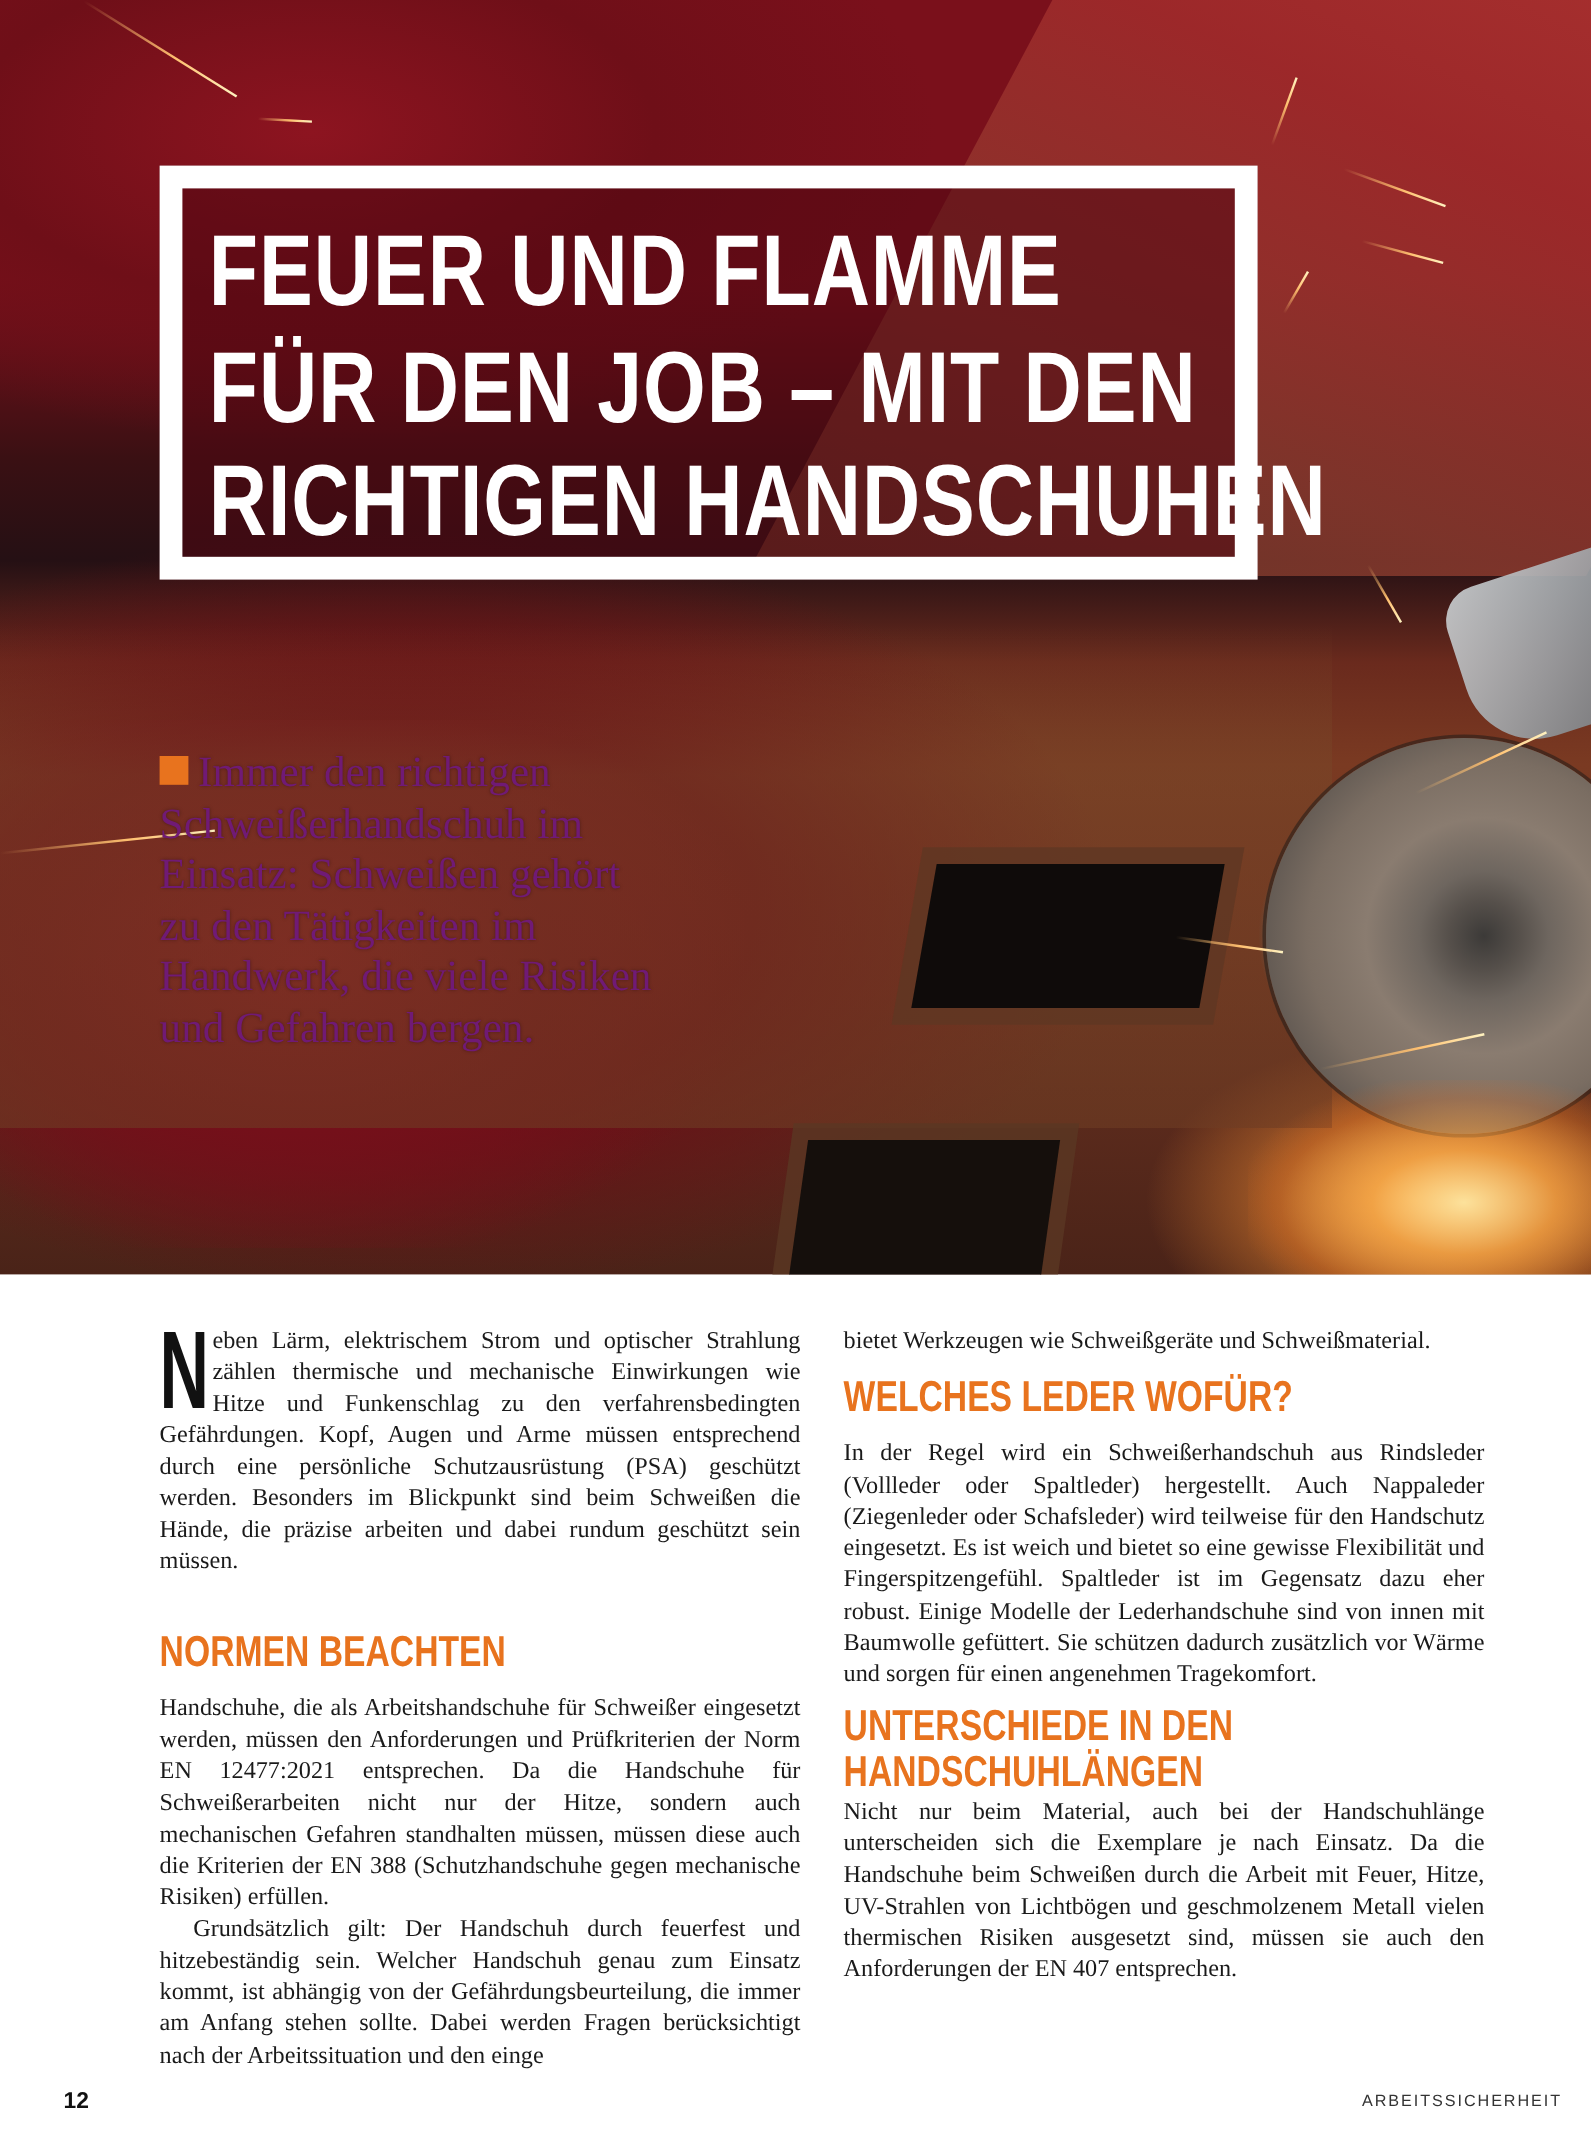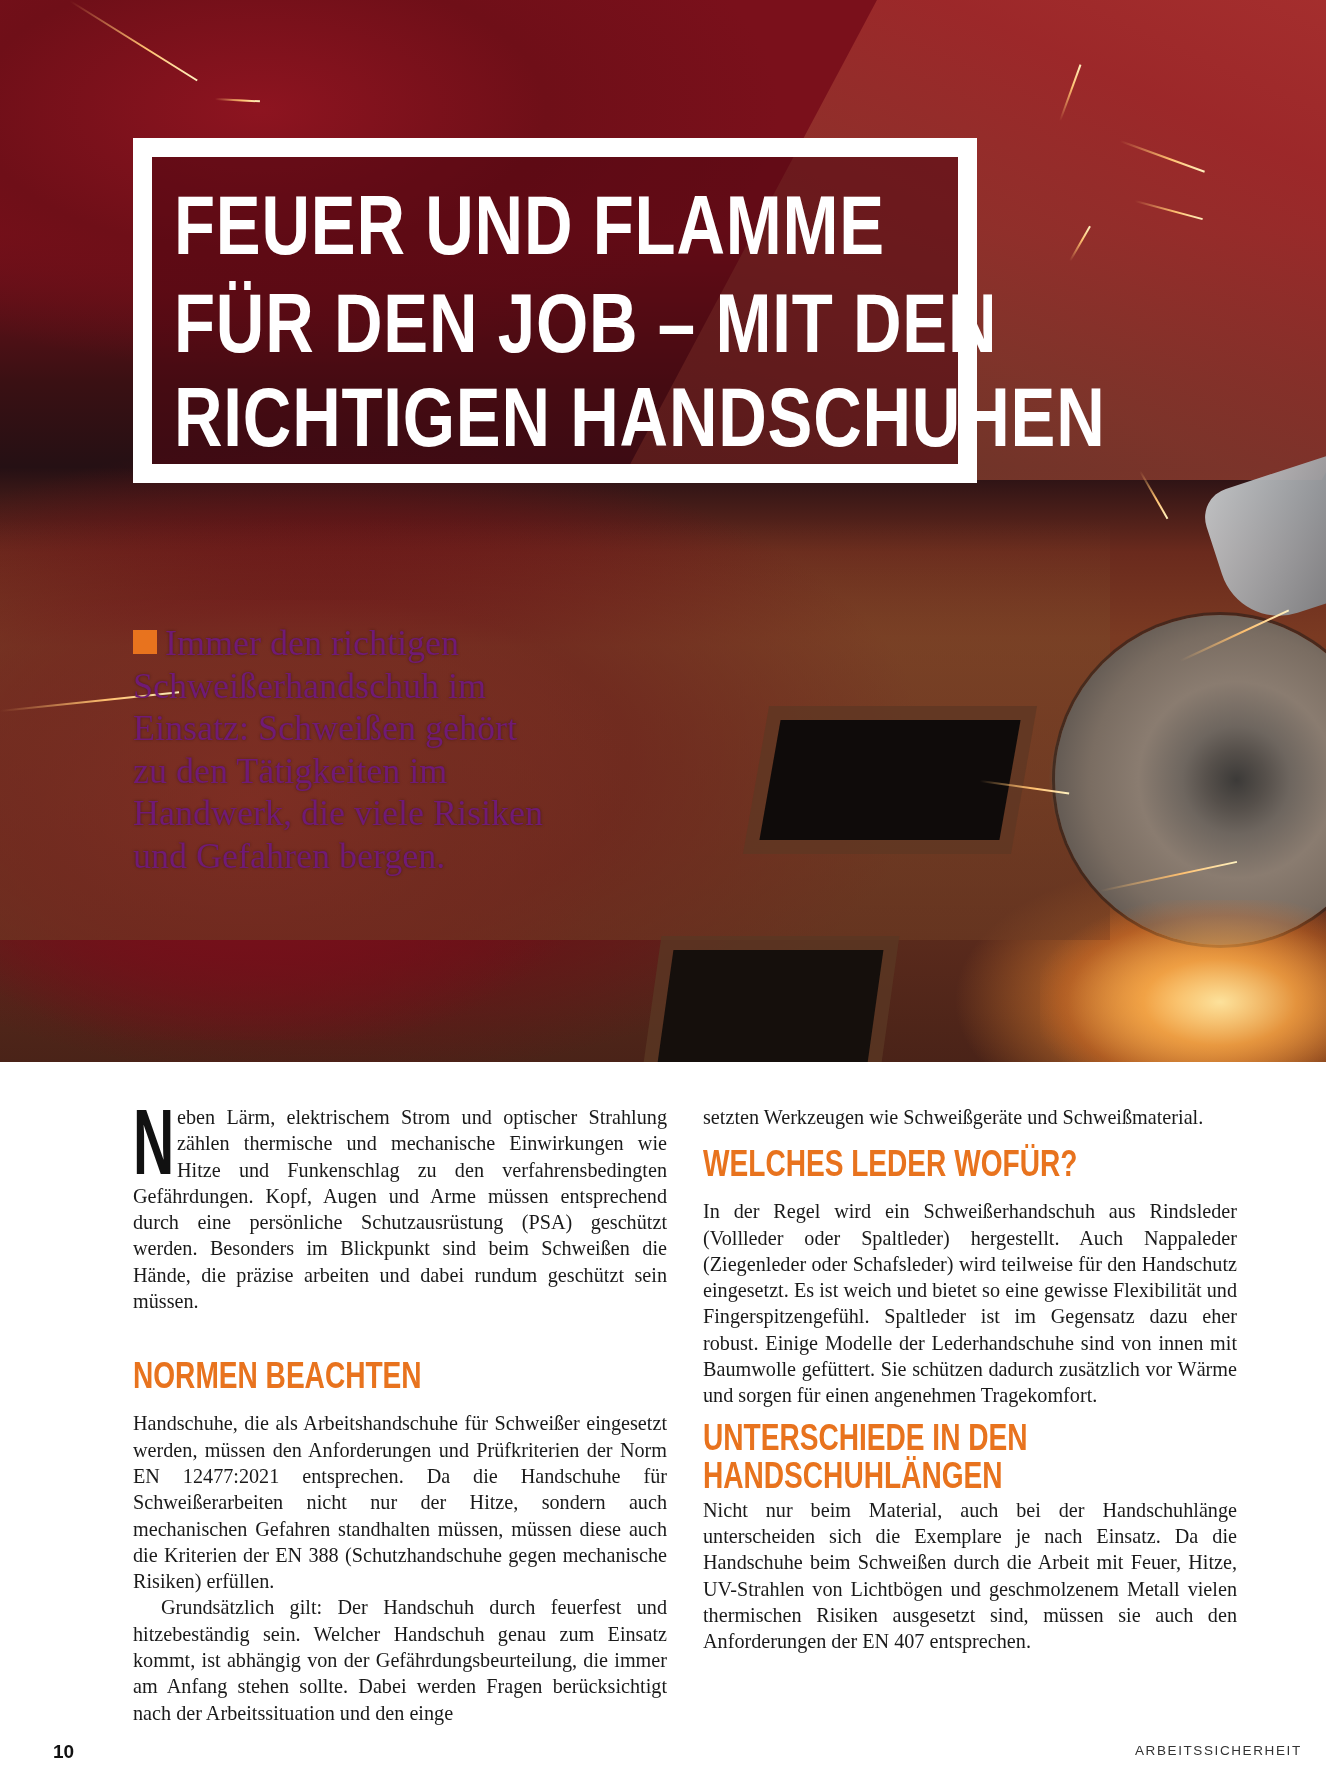--- a/index.html
+++ b/index.html
@@ -53,21 +53,21 @@
     border-radius: 30px 0 0 60px; transform: rotate(-18deg); opacity: 0.9;
   }
   .hero .spark { position: absolute; height: 2px; background: linear-gradient(90deg, rgba(255,200,120,0) 0%, #ffc070 60%, #fff2c0 100%); transform-origin: left center; }
   .hero .sparkbloom {
     position: absolute; left: 1040px; top: 900px; width: 300px; height: 170px;
     background: radial-gradient(ellipse at 60% 60%, rgba(255,230,160,0.95) 0%, rgba(255,170,70,0.7) 30%, rgba(230,110,30,0.25) 60%, rgba(0,0,0,0) 75%);
   }
 
   
   .title-box {
-    position: absolute; left: 133px; top: 138px; width: 844px; height: 345px;
+    position: absolute; left: 133px; top: 138px; width: 915px; height: 345px;
     box-sizing: border-box; border: 19px solid #ffffff;
     background: rgba(80, 8, 18, 0.55);
   }
   .title-line {
     position: absolute; left: 22px;
     font-family: "Liberation Sans", sans-serif; font-weight: 700;
     font-size: 84px; line-height: 84px; color: #ffffff; white-space: nowrap;
     transform-origin: left top; transform: scaleX(0.8);
     letter-spacing: 1px;
   }
@@ -150,26 +150,26 @@
 
 <div class="col col-left">
   <p><span class="dropcap">N</span><span>eben Lärm, elektrischem Strom und optischer Strah­lung zählen thermische und mechanische Einwir­kungen wie Hitze und Funkenschlag zu den ver­fahrensbedingten Gefährdungen. Kopf, Augen und Arme müssen entsprechend durch eine persönliche Schutzaus­rüstung (PSA) geschützt werden. Besonders im Blickpunkt sind beim Schweißen die Hände, die präzise arbeiten und dabei rundum geschützt sein müssen.</span></p>
 
   <div class="heading h-normen">NORMEN BEACHTEN</div>
   <p>Handschuhe, die als Arbeitshandschuhe für Schweißer ein­gesetzt werden, müssen den Anforderungen und Prüfkri­terien der Norm EN 12477:2021 entsprechen. Da die Hand­schuhe für Schweißerarbeiten nicht nur der Hitze, sondern auch mechanischen Gefahren standhalten müssen, müssen diese auch die Kriterien der EN 388 (Schutzhandschuhe gegen mechanische Risiken) erfüllen.</p>
   <p class="indent">Grundsätzlich gilt: Der Handschuh durch feuerfest und hitzebeständig sein. Welcher Handschuh genau zum Ein­satz kommt, ist abhängig von der Gefährdungsbeurteilung, die immer am Anfang stehen sollte. Dabei werden Fragen berücksichtigt nach der Arbeitssituation und den einge­</p>
 </div>
 
 <div class="col col-right">
-  <p>setzten Werkzeugen wie Schweißgeräte und Schweißma­terial.</p>
+  <p>bietet Werkzeugen wie Schweißgeräte und Schweißma­terial.</p>
 
   <div class="heading h-leder">WELCHES LEDER WOFÜR?</div>
   <p>In der Regel wird ein Schweißerhandschuh aus Rindsleder (Vollleder oder Spaltleder) hergestellt. Auch Nappaleder (Ziegenleder oder Schafsleder) wird teilweise für den Handschutz eingesetzt. Es ist weich und bietet so eine ge­wisse Flexibilität und Fingerspitzengefühl. Spaltleder ist im Gegensatz dazu eher robust. Einige Modelle der Leder­handschuhe sind von innen mit Baumwolle gefüttert. Sie schützen dadurch zusätzlich vor Wärme und sorgen für einen angenehmen Tragekomfort.</p>
 
   <div class="heading h-unter">
     <div>UNTERSCHIEDE IN DEN</div>
     <div>HANDSCHUHLÄNGEN</div>
   </div>
   <p>Nicht nur beim Material, auch bei der Handschuhlänge unterscheiden sich die Exemplare je nach Einsatz. Da die Handschuhe beim Schweißen durch die Arbeit mit Feuer, Hitze, UV-Strahlen von Lichtbögen und geschmolzenem Metall vielen thermischen Risiken ausgesetzt sind, müs­sen sie auch den Anforderungen der EN 407 entsprechen.</p>
 </div>
 
-<div class="page-number">10</div>
+<div class="page-number">12</div>
 <div class="running-footer">ARBEITSSICHERHEIT</div>
 
 </body></html>

